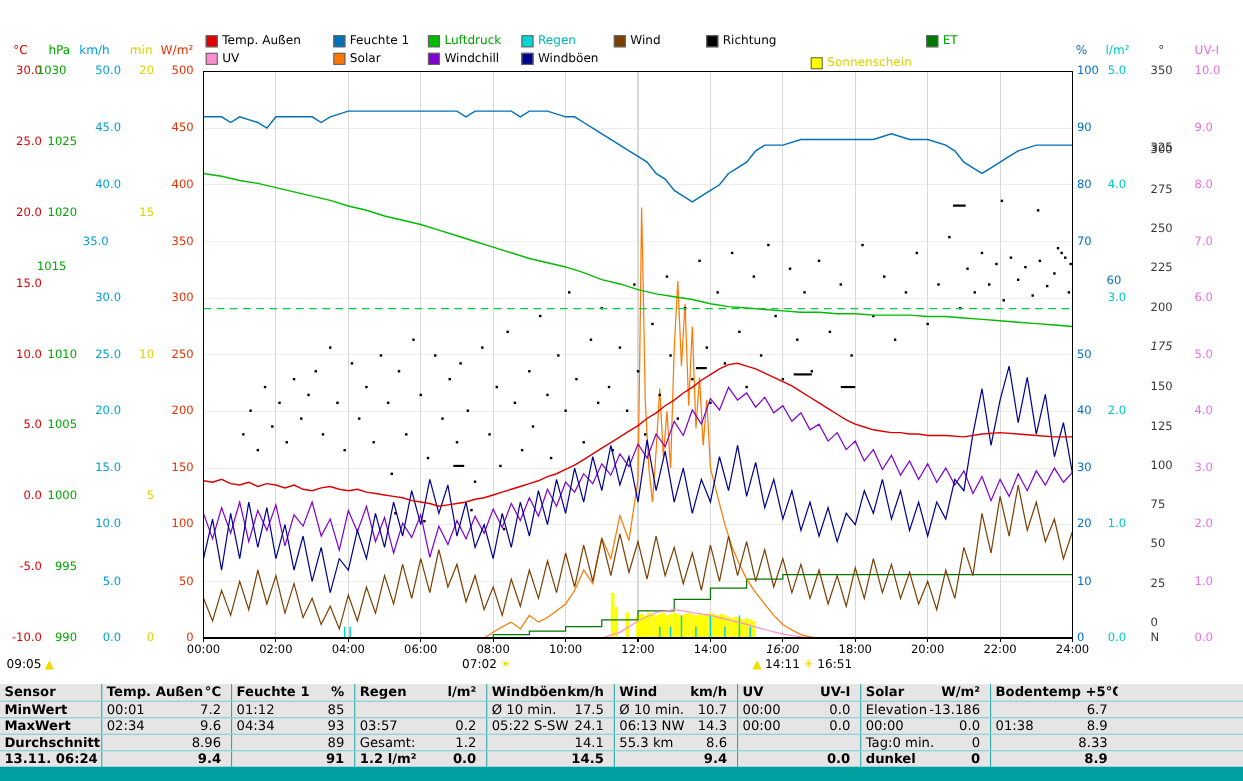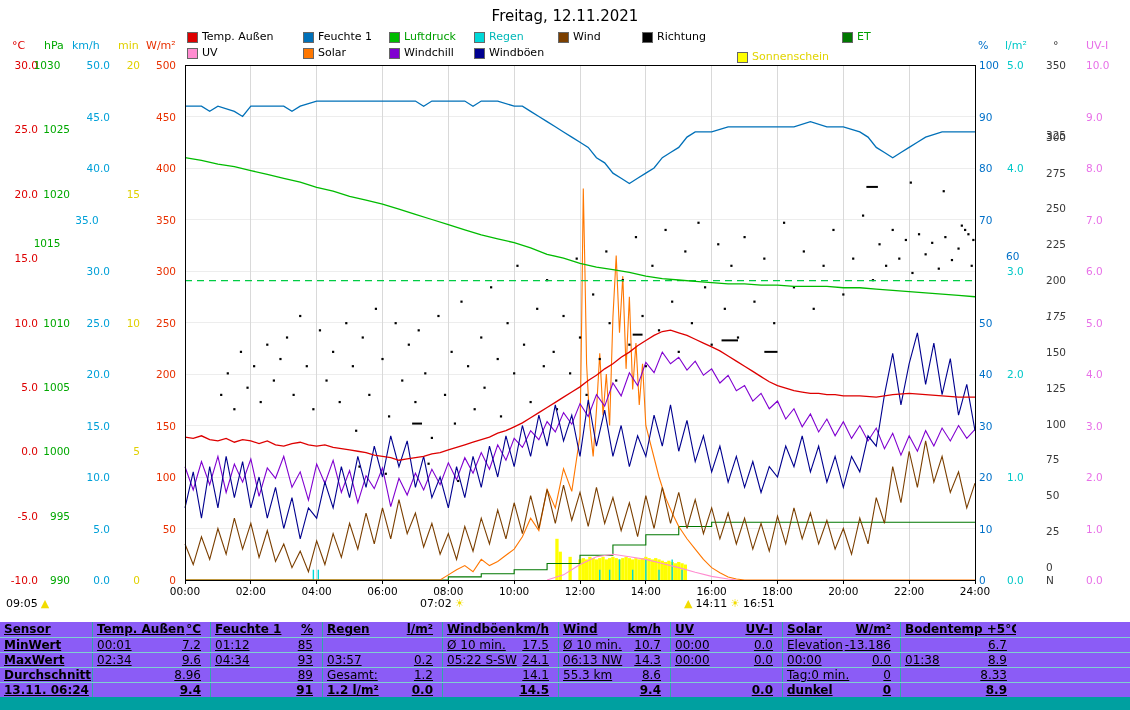--- a/index.html
+++ b/index.html
@@ -21,21 +21,20 @@
   .tcell.first{border-left:none;font-weight:bold;}
   .thead .tcell{font-weight:bold;}
   .bold .tcell span{font-weight:bold;}
   .tfill{border-left:none;}
   #strip{position:absolute;left:0;top:697px;width:1130px;height:13px;}
 </style>
 </head>
 <body>
 
 <div id="root">
-  <div class="title">Freitag, 12.11.2021</div>
   <div id="legend">
       <div class="legend-item" style="left: 187px; top: 31px;">
         <span class="sw" style="background: rgb(221, 0, 0);"></span>
         <span style="color: rgb(0, 0, 0);">Temp. Außen</span>
       </div>
       <div class="legend-item" style="left: 303px; top: 31px;">
         <span class="sw" style="background: rgb(0, 112, 184);"></span>
         <span style="color: rgb(0, 0, 0);">Feuchte 1</span>
       </div>
       <div class="legend-item" style="left: 389px; top: 31px;">
@@ -179,21 +178,21 @@
       <div class="ylab" style="left: 1086px; top: 528.5px; color: rgb(232, 112, 232);">1.0</div>
       <div class="ylab" style="left: 1086px; top: 580px; color: rgb(232, 112, 232);">0.0</div>
       <div class="xlab" style="left: 163px;">00:00</div>
       <div class="xlab" style="left: 228.833px;">02:00</div>
       <div class="xlab" style="left: 294.667px;">04:00</div>
       <div class="xlab" style="left: 360.5px;">06:00</div>
       <div class="xlab" style="left: 426.333px;">08:00</div>
       <div class="xlab" style="left: 492.167px;">10:00</div>
       <div class="xlab" style="left: 558px;">12:00</div>
       <div class="xlab" style="left: 623.833px;">14:00</div>
-      <div class="xlab" style="left: 689.667px;">16:00</div>
+      <div class="xlab" style="left: 689.667px; font-style: italic;">16:00</div>
       <div class="xlab" style="left: 755.5px;">18:00</div>
       <div class="xlab" style="left: 821.333px;">20:00</div>
       <div class="xlab" style="left: 887.167px;">22:00</div>
       <div class="xlab" style="left: 953px;">24:00</div>
     </div>
   <svg id="plot-svg" width="1130" height="620">
       <g shape-rendering="crispEdges">
         <line x1="185" y1="65" x2="975" y2="65" stroke="#EDEDED"></line>
         <line x1="185" y1="116.5" x2="975" y2="116.5" stroke="#EDEDED"></line>
         <line x1="185" y1="168" x2="975" y2="168" stroke="#EDEDED"></line>
@@ -444,21 +443,21 @@
       <line x1="777.5" y1="580" x2="777.5" y2="584" stroke="#000" shape-rendering="crispEdges"></line>
       <line x1="843.3333333333334" y1="580" x2="843.3333333333334" y2="584" stroke="#000" shape-rendering="crispEdges"></line>
       <line x1="909.1666666666666" y1="580" x2="909.1666666666666" y2="584" stroke="#000" shape-rendering="crispEdges"></line>
       <line x1="975" y1="580" x2="975" y2="584" stroke="#000" shape-rendering="crispEdges"></line>
     </svg>
 
   <div class="ann" style="left:6px"><span>09:05</span><span class="ayl">▲</span></div>
   <div class="ann" style="left:420px"><span>07:02</span><span class="ayl">☀</span></div>
   <div class="ann" style="left:681px"><span class="ayl">▲</span><span>14:11</span><span class="ayl">☀</span><span>16:51</span></div>
 
-  <div id="stats" style="background: #8b5cf6; text-decoration: underline;">
+  <div id="stats" style="background: #e5e5e5;">
       <div class="trow thead">
         <div class="tcell first">
           <span>Sensor</span>
           <span></span>
         </div>
         <div class="tcell">
           <span>Temp. Außen</span>
           <span>°C</span>
         </div>
         <div class="tcell">

